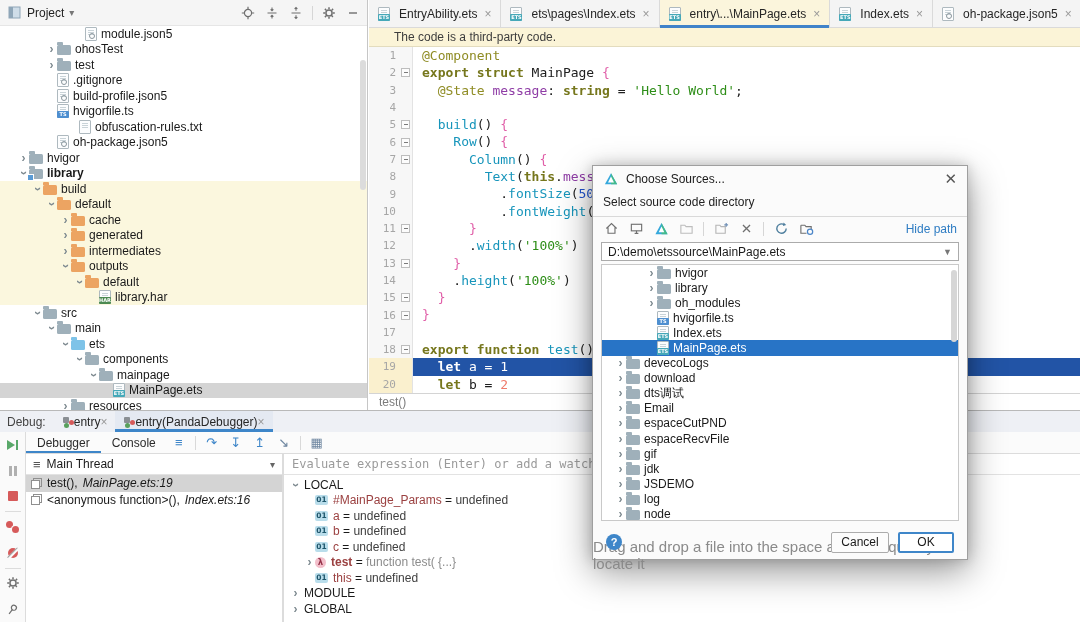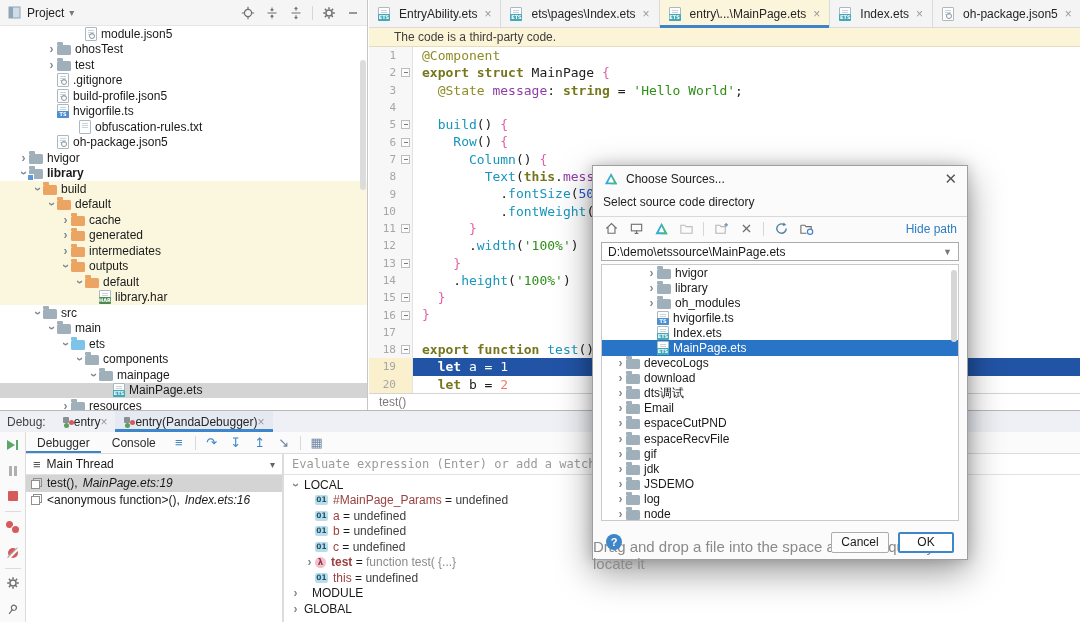--- a/index.html
+++ b/index.html
@@ -588,21 +588,21 @@
           <span class="vval fnv">function test( {...}</span>
         </div>
         <div class="var-row" style="padding-left: 31px;">
           <span class="vbadge">01</span>
           <span class="vname">this</span>
           <span style="white-space: pre;"> = </span>
           <span class="vval">undefined</span>
         </div>
         <div class="var-row" style="padding-left: 6px;">
           <span class="chev">›</span>
-          <span style="margin-left: 11px;">MODULE</span>
+          <span style="margin-left: 3px;">MODULE</span>
         </div>
         <div class="var-row" style="padding-left: 6px;">
           <span class="chev">›</span>
           <span style="margin-left: 3px;">GLOBAL</span>
         </div>
       </div>
   </div>
 </div>
 
 <div id="dialog">

